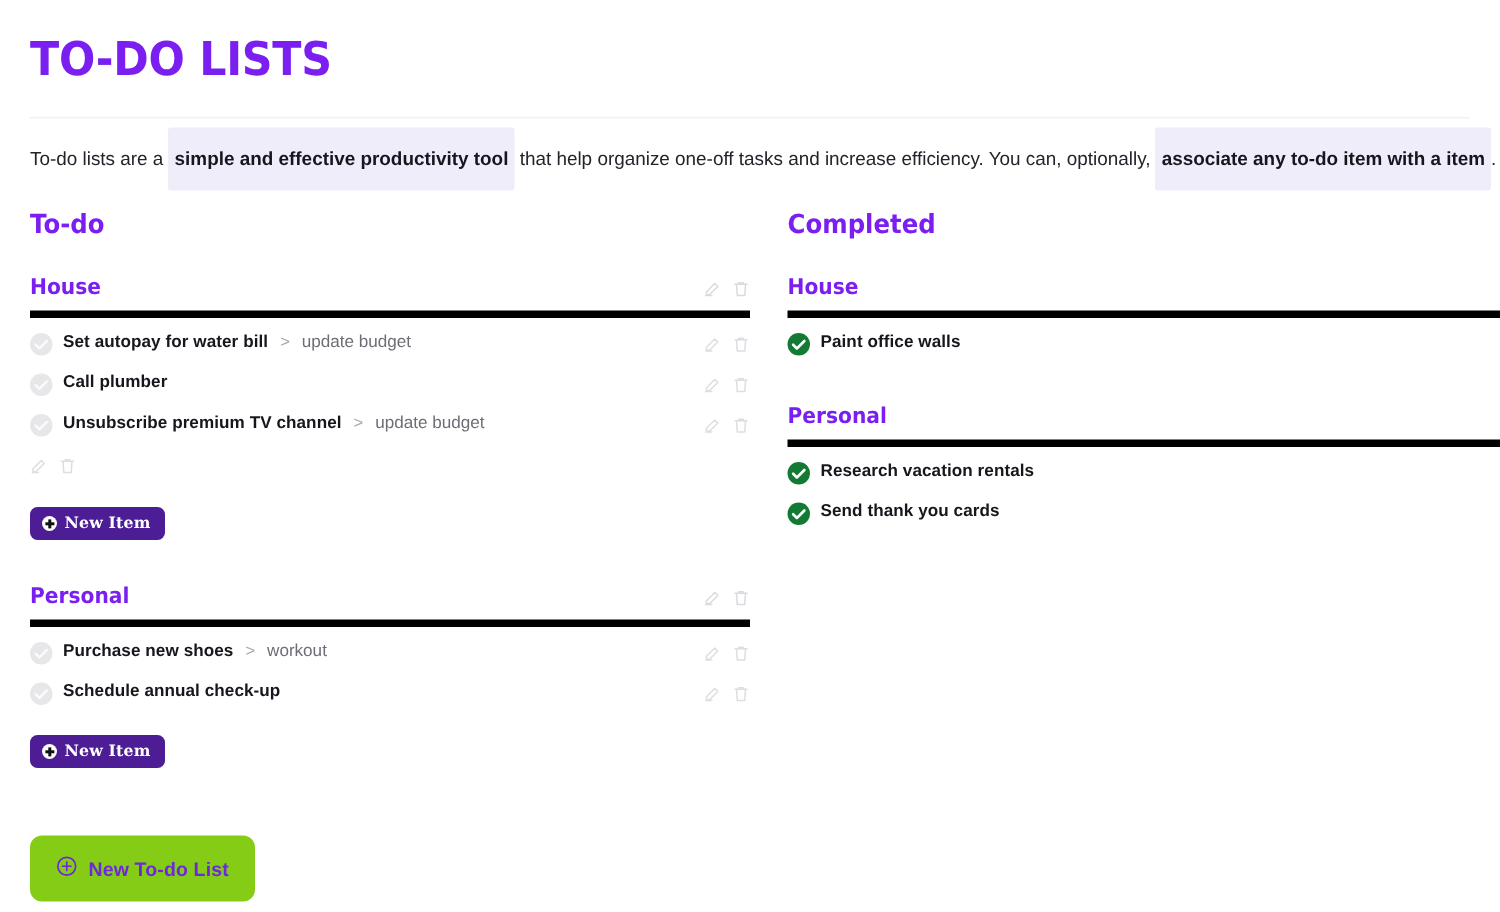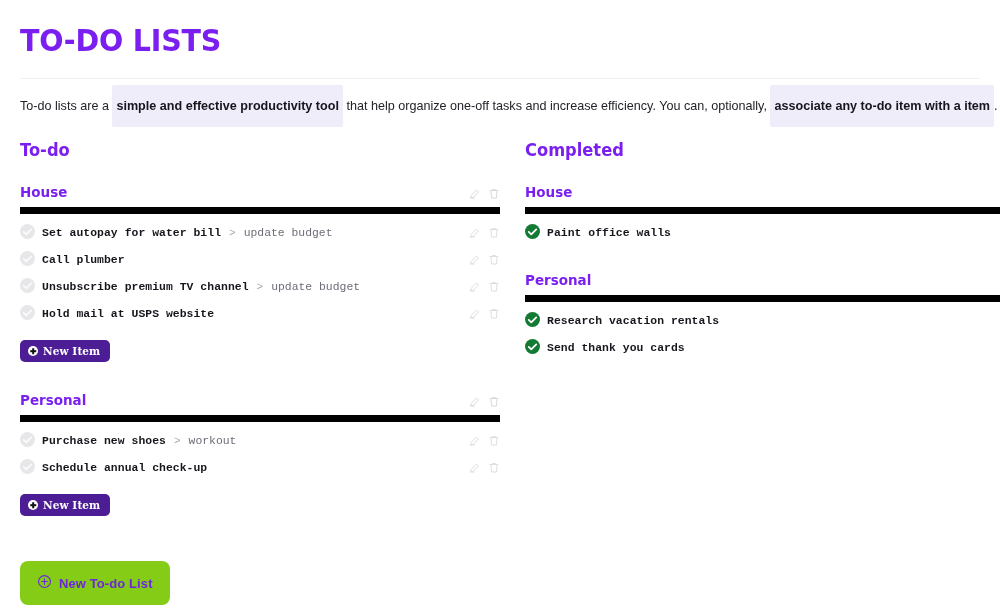--- a/index.html
+++ b/index.html
@@ -89,21 +89,21 @@
   }
   .section + .section {
     margin-top: 29px;
   }
 
   .section-head {
     display: flex;
     align-items: center;
     justify-content: space-between;
     padding-bottom: 5px;
-    border-bottom: 7px solid #000000;
+    border-bottom: 5px solid #000000;
   }
   .section-name {
     font-family: "DejaVu Sans", sans-serif;
     font-size: 14.5px;
     line-height: 19px;
     font-weight: bold;
     color: #7a1ff0;
     transform: scaleX(0.93);
     transform-origin: left center;
   }
@@ -119,24 +119,23 @@
   }
   .item {
     display: flex;
     align-items: center;
     justify-content: space-between;
     height: 22px;
     margin-bottom: 5px;
   }
   .item-main {
     display: flex;
-    align-items: flex-end;
+    align-items: flex-start;
     gap: 7px;
     min-width: 0;
-    font-family: Liberation Mono, monospace;
   }
   .item-text {
     font-size: 11.4px;
     font-weight: bold;
     color: #16161d;
     letter-spacing: 0.05px;
     white-space: nowrap;
   }
   .chevron {
     font-size: 11px;
@@ -345,30 +344,20 @@
                 <svg viewBox="0 0 24 24" width="12" height="13" fill="none" stroke="#dcdce1" stroke-width="2" stroke-linecap="round" stroke-linejoin="round">
                     <path d="M4 6h16"></path>
                     <path d="M9 6V4h6v2"></path>
                     <path d="M6 6l1 15h10l1-15"></path>
                   </svg>
               </span>
             </span>
           </div>
 
           <div class="item">
-            <span class="item-main">
-              <span class="check pending">
-                <svg viewBox="0 0 24 24" width="15" height="15" fill="none" stroke="#fbfbfc" stroke-width="2.6" stroke-linecap="round" stroke-linejoin="round">
-                    <path d="M6 12.5l4 4 8-8"></path>
-                  </svg>
-              </span>
-              <span class="item-text">Hold mail at USPS website</span>
-              <span class="chevron"></span>
-              <span class="habit"></span>
-            </span>
             <span class="row-actions">
               <span class="icon-btn">
                 <svg viewBox="0 0 24 24" width="12" height="13" fill="none" stroke="#dcdce1" stroke-width="2" stroke-linecap="round" stroke-linejoin="round">
                     <path d="M4 20h4L19 9l-4-4L4 16v4z"></path>
                     <path d="M3 21h8"></path>
                   </svg>
               </span>
               <span class="icon-btn">
                 <svg viewBox="0 0 24 24" width="12" height="13" fill="none" stroke="#dcdce1" stroke-width="2" stroke-linecap="round" stroke-linejoin="round">
                     <path d="M4 6h16"></path>

